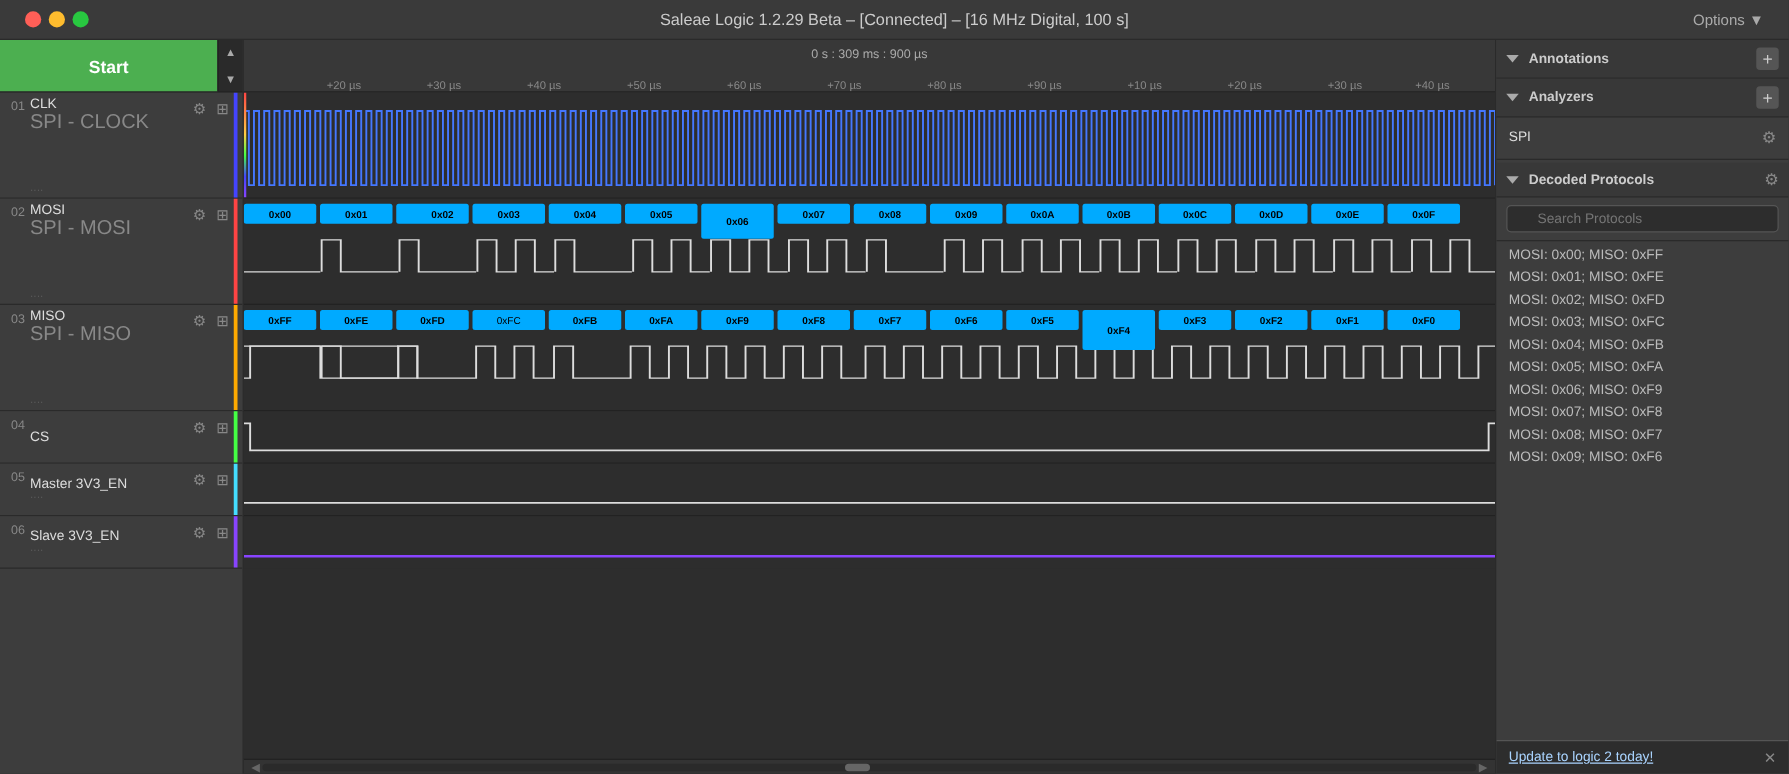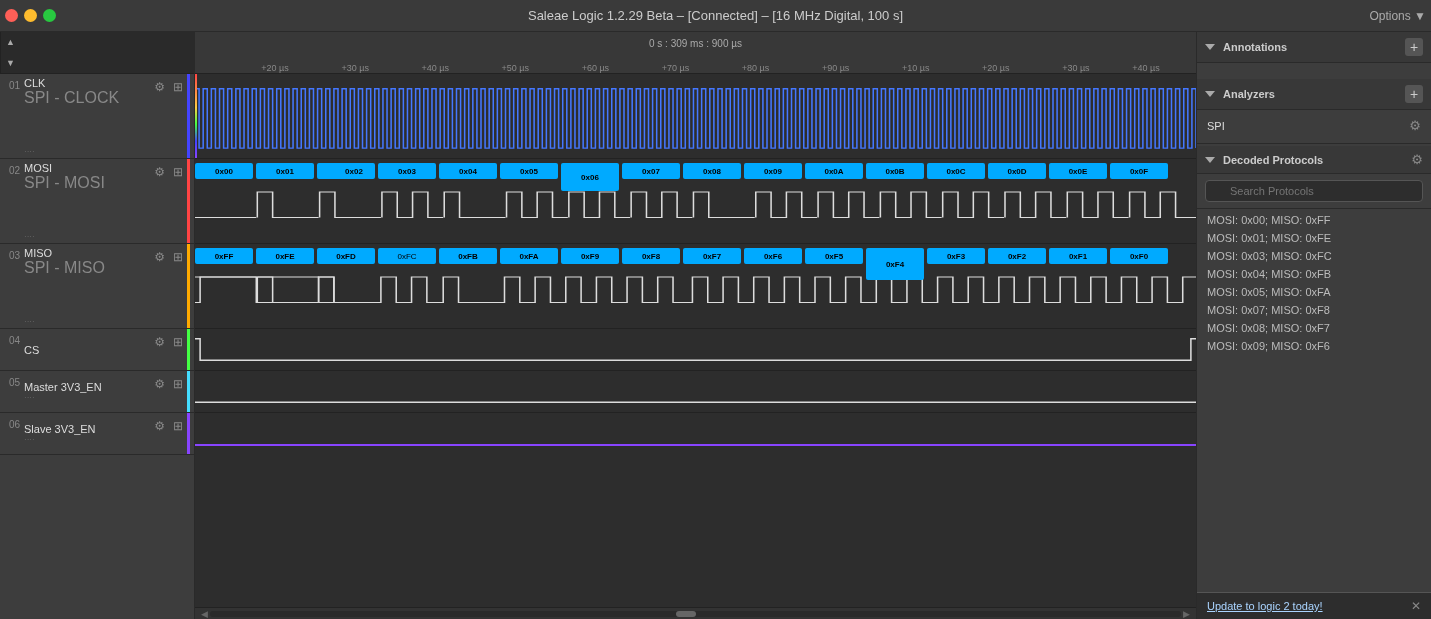--- a/index.html
+++ b/index.html
@@ -13,21 +13,21 @@
       overflow: hidden;
     }
 
     
     .titlebar {
       background: #3a3a3a;
       height: 32px;
       display: flex;
       align-items: center;
       justify-content: space-between;
-      padding: 0 5px;
+      padding: 0 20px;
       border-bottom: 1px solid #2a2a2a;
       position: relative;
     }
     .titlebar-title {
       position: absolute;
       left: 50%;
       transform: translateX(-50%);
       color: #ccc;
       font-size: 13px;
     }
@@ -422,20 +422,21 @@
   </div>
   <span class="titlebar-title">Saleae Logic 1.2.29 Beta – [Connected] – [16 MHz Digital, 100 s]</span>
   <span class="titlebar-options">Options ▼</span>
 </div>
 
 <div class="main-container">
 
   <div class="channels-panel">
 
     <div class="start-button-area">
+      <button class="start-button">Start</button>
       <div class="scroll-arrows">
         <div class="scroll-arrow">▲</div>
         <div class="scroll-arrow">▼</div>
       </div>
     </div>
 
     <div class="channel-list">
 
       <div class="channel-row tall">
         <span class="channel-num">01</span>
@@ -720,21 +721,21 @@
   <div class="right-panel">
 
     <div class="section-header">
       <span class="section-title">
         <span class="triangle-down"></span>
         <span>Annotations</span>
       </span>
       <button class="section-add-btn">+</button>
     </div>
 
-    <div class="section-header" style="margin-top:16px;">
+    <div class="section-header" style="margin-top:0;">
       <span class="section-title">
         <span class="triangle-down"></span>
         <span>Analyzers</span>
       </span>
       <button class="section-add-btn">+</button>
     </div>
     <div class="analyzers-section">
       <div class="analyzer-item">
         <span class="analyzer-name">SPI</span>
         <span class="analyzer-gear">⚙</span>
@@ -752,23 +753,25 @@
       </div>
       <div class="search-bar">
         <div class="search-wrapper">
           <span class="search-icon-inside">🔍</span>
           <input type="text" class="search-input" placeholder="Search Protocols" style="">
         </div>
       </div>
       <div class="protocol-list">
         <div class="protocol-item">MOSI: 0x00;  MISO: 0xFF</div>
         <div class="protocol-item">MOSI: 0x01;  MISO: 0xFE</div>
+        <div class="protocol-item">MOSI: 0x02;  MISO: 0xFD</div>
         <div class="protocol-item">MOSI: 0x03;  MISO: 0xFC</div>
         <div class="protocol-item">MOSI: 0x04;  MISO: 0xFB</div>
         <div class="protocol-item">MOSI: 0x05;  MISO: 0xFA</div>
+        <div class="protocol-item">MOSI: 0x06;  MISO: 0xF9</div>
         <div class="protocol-item">MOSI: 0x07;  MISO: 0xF8</div>
         <div class="protocol-item">MOSI: 0x08;  MISO: 0xF7</div>
         <div class="protocol-item">MOSI: 0x09;  MISO: 0xF6</div>
       </div>
 
       <div class="update-banner">
         <span class="update-link">Update to logic 2 today!</span>
         <span class="update-close">✕</span>
       </div>
     </div>

